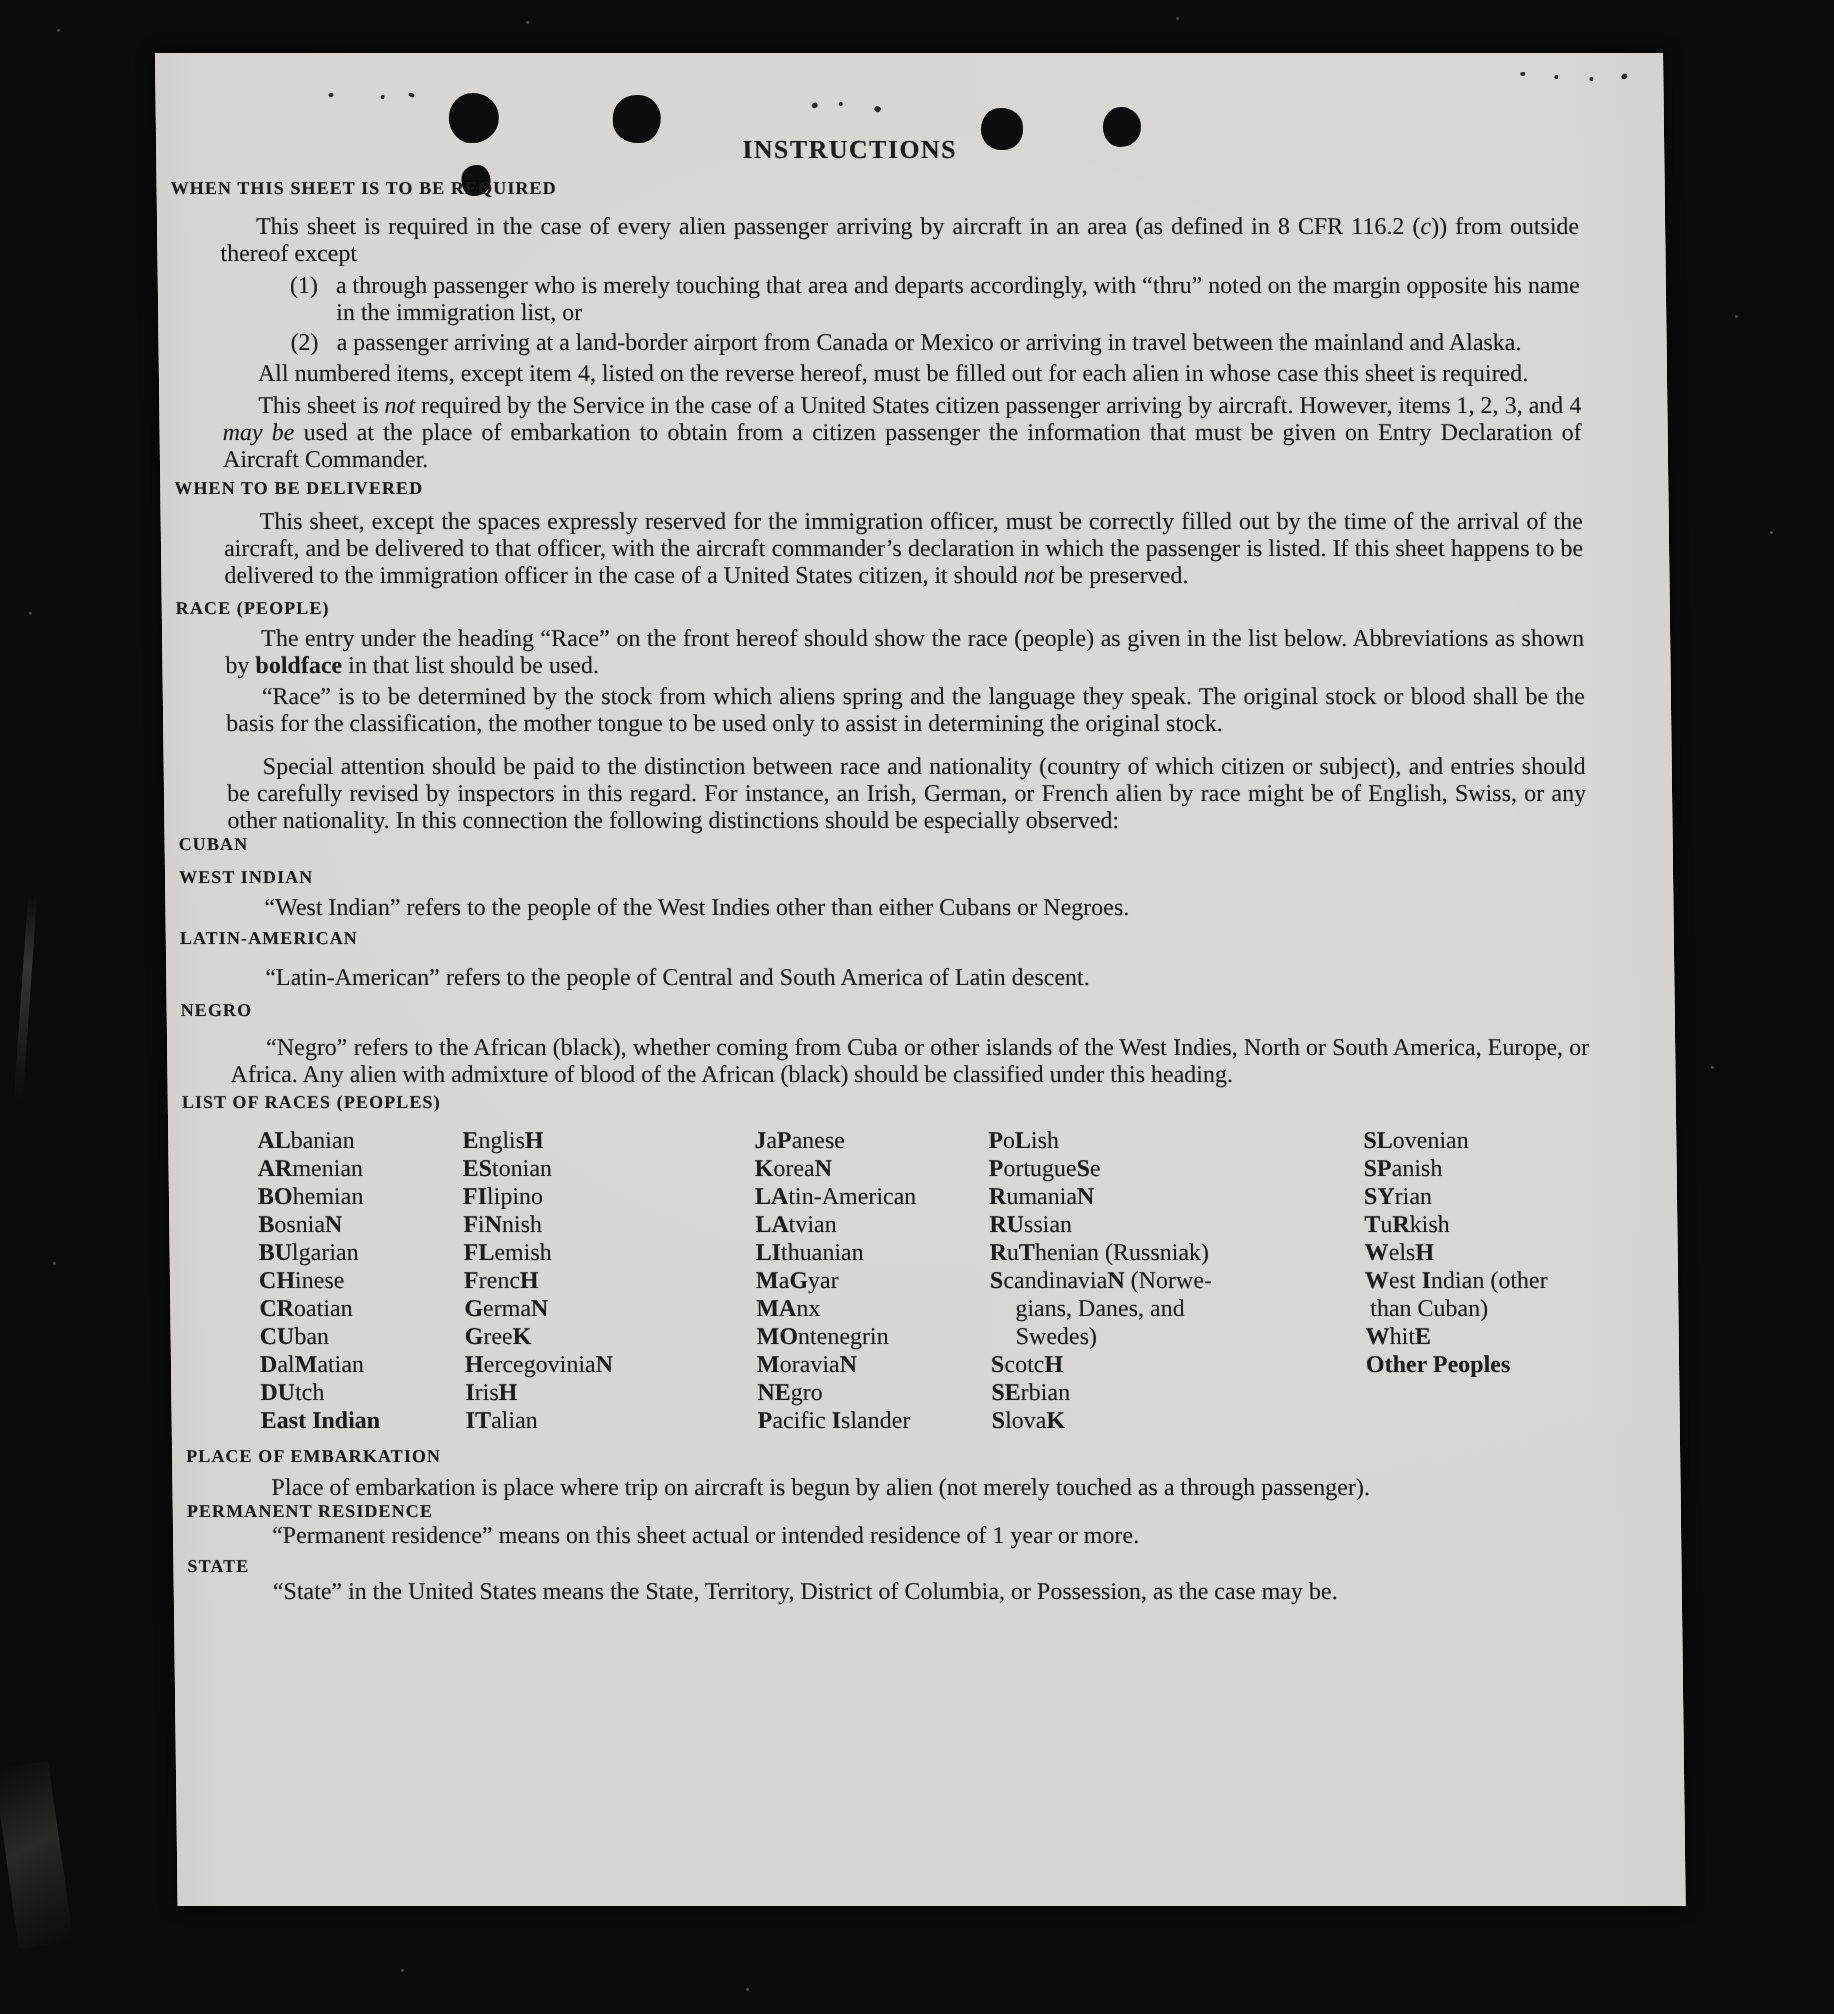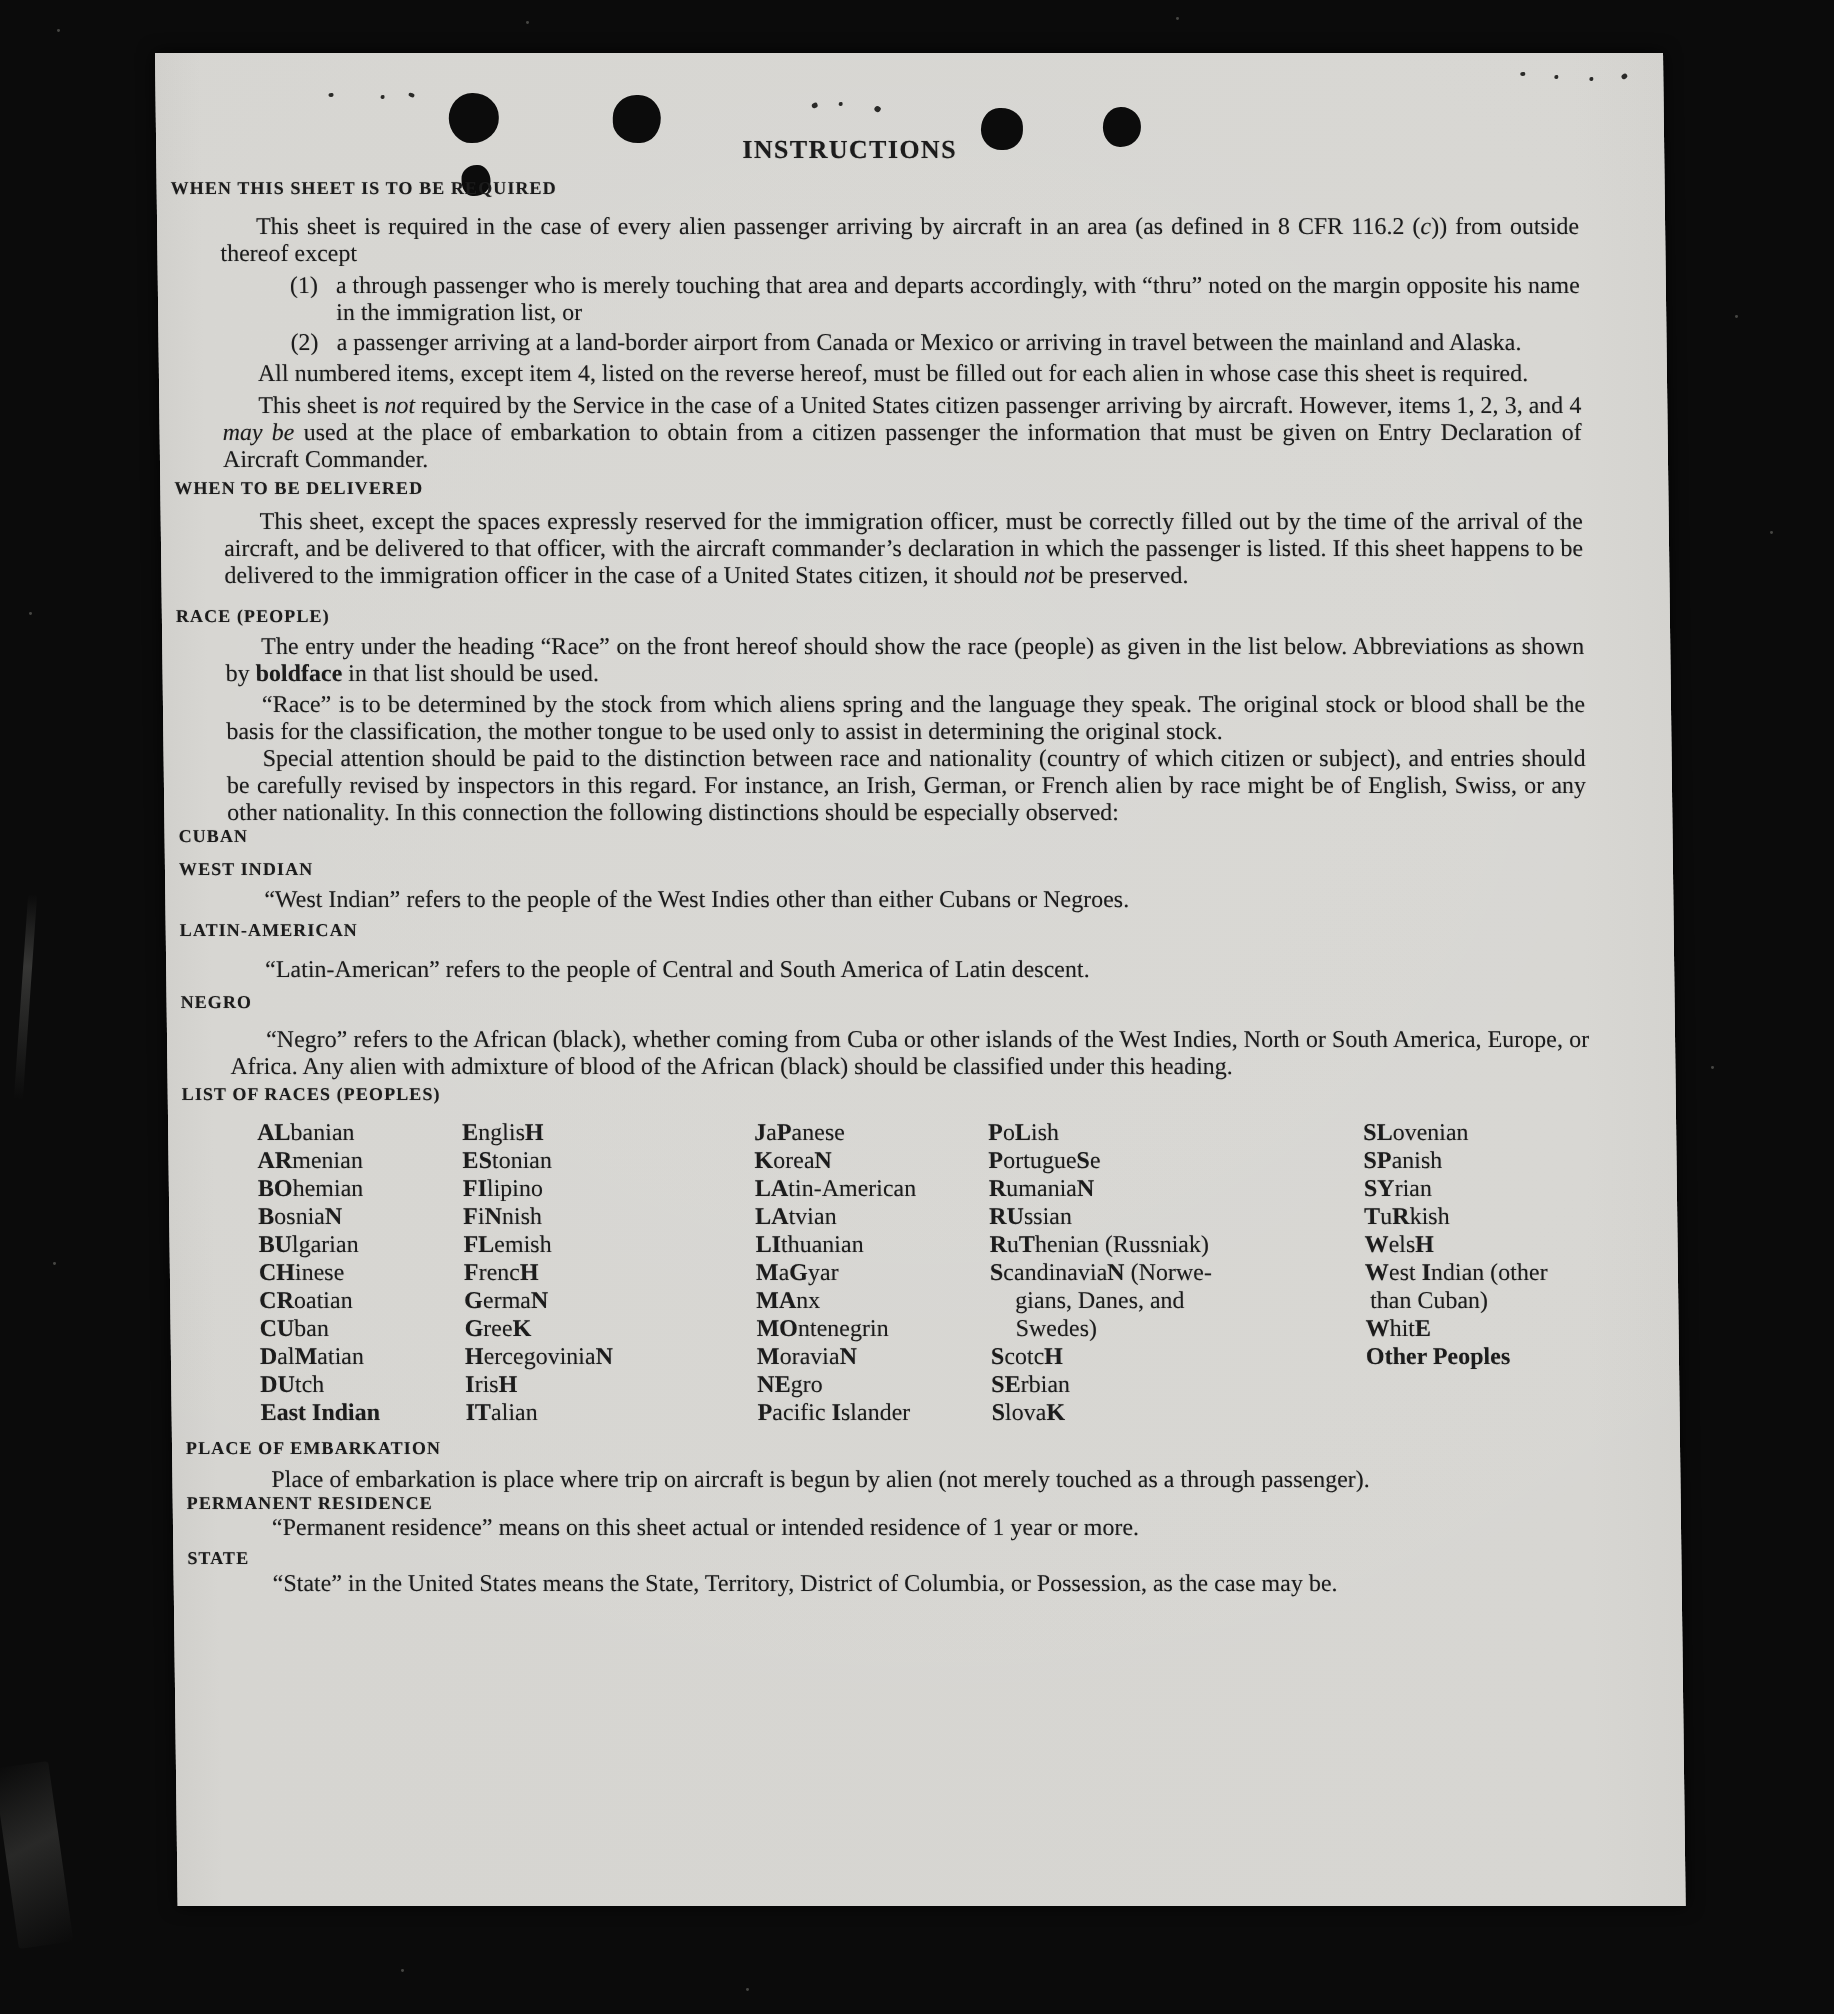--- a/index.html
+++ b/index.html
@@ -63,24 +63,24 @@
   
   #title{margin-top:82px;}
   #h-required{margin-top:14.3px;}
   #p1{margin-top:13.4px;}
   #item1{margin-top:5.7px;}
   #item2{margin-top:2.9px;}
   #p2{margin-top:3.8px;}
   #p3{margin-top:4.8px;}
   #h-delivered{margin-top:4.8px;}
   #p4{margin-top:9px;}
-  #h-race{margin-top:17px;}
+  #h-race{margin-top:9px;}
   #p5{margin-top:6.7px;}
   #p6{margin-top:3.8px;}
-  #p7{margin-top:0px;}
+  #p7{margin-top:16px;}
   #h-cuban{margin-top:0px;}
   #p8{margin-top:8.6px;}
   #h-westindian{margin-top:11.5px;}
   #p9{margin-top:6px;}
   #h-latin{margin-top:7.6px;}
   #p10{margin-top:14.3px;}
   #h-negro{margin-top:9.6px;}
   #p11{margin-top:12.4px;}
   #h-list{margin-top:4.8px;}
   #race-list{margin-top:12.4px;}

